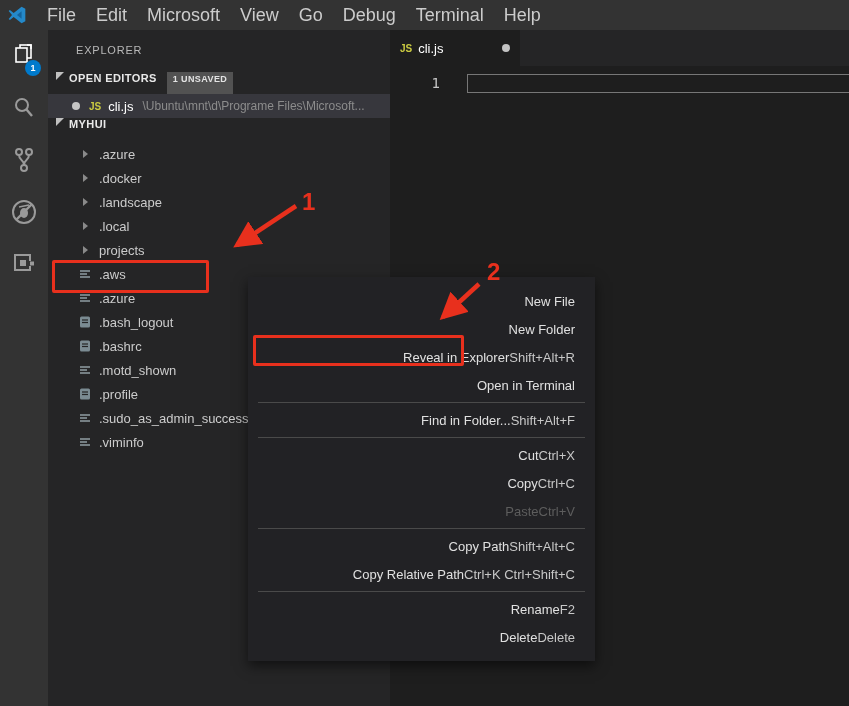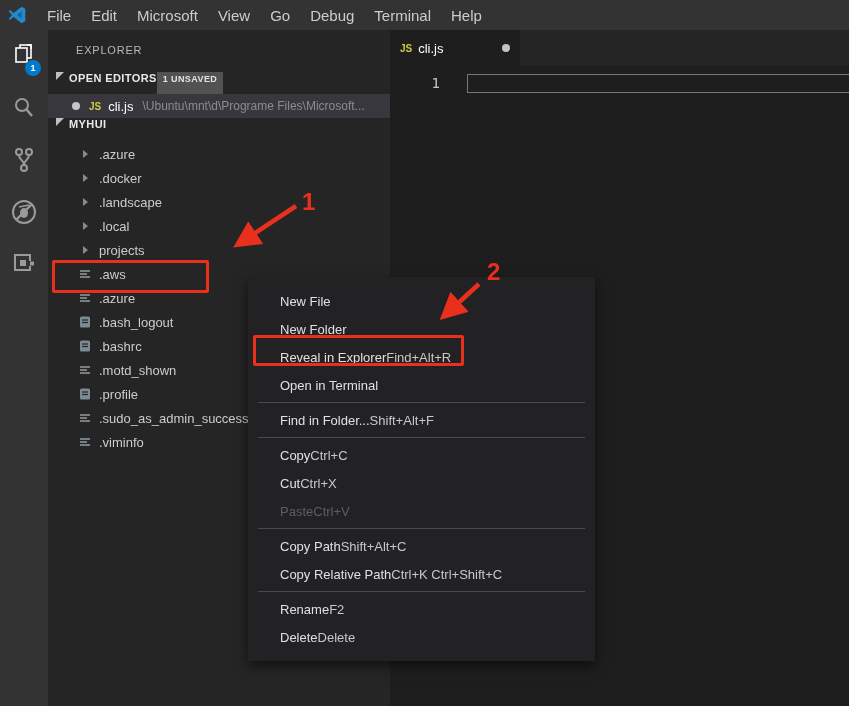--- a/index.html
+++ b/index.html
@@ -5,39 +5,39 @@
   * { margin:0; padding:0; box-sizing:border-box; }
   html,body { background:#1e1e1e; }
   body { font-family:"Liberation Sans", sans-serif; }
   .app { position:relative; width:849px; height:706px; overflow:hidden; background:#1e1e1e; }
 
   
   .menubar { position:absolute; left:0; top:0; width:849px; height:30px; background:#333333;
              display:flex; align-items:center; z-index:5; }
   .vscode-logo { width:20px; height:20px; margin:0 10px 0 7px; }
   .menu-items { display:flex; align-items:center; height:100%; }
-  .menu-item { color:#cccccc; font-size:15px; padding:0 10px; height:100%; display:flex; align-items:center; cursor:default; }
+  .menu-item { color:#cccccc; font-size:18px; padding:0 10px; height:100%; display:flex; align-items:center; cursor:default; }
 
   
   .activitybar { position:absolute; left:0; top:30px; width:48px; height:676px; background:#333333; z-index:4; }
   .ab-item { width:48px; height:52px; display:flex; align-items:center; justify-content:center; position:relative; }
   .ab-item svg { display:block; }
   .ab-badge { position:absolute; right:7px; bottom:6px; width:16px; height:16px; border-radius:50%;
               background:#007acc; color:#ffffff; font-size:9px; font-weight:bold;
               display:flex; align-items:center; justify-content:center; }
 
   
   .sidebar { position:absolute; left:48px; top:30px; width:342px; height:676px; background:#252526; z-index:3; overflow:hidden; }
   .sidebar-title { height:42px; padding:14px 0 0 28px; font-size:11px; letter-spacing:0.8px; color:#b8b8b8; }
   .section-header { display:flex; padding-left:8px; color:#e8e8e8; }
   .section-header.oe { height:22px; }
   .section-header.root { height:24px; }
   .twisty { width:8px; height:8px; background:#c0c0c0; clip-path:polygon(0 0,100% 0,0 100%); margin-right:5px; flex:0 0 auto; }
   .section-label { font-size:11px; font-weight:bold; letter-spacing:0.4px; }
-  .unsaved-badge { background:#525252; color:#e3e3e3; font-size:9px; font-weight:bold;
+  .unsaved-badge { margin-left:10px; background:#525252; color:#e3e3e3; font-size:9px; font-weight:bold;
                    letter-spacing:0.4px; padding:2px 6px; }
   .open-editor-row { height:24px; background:#37373d; display:flex; align-items:center; padding-left:24px;
                      white-space:nowrap; overflow:hidden; }
   .mod-dot { width:8px; height:8px; border-radius:50%; background:#c4c4c4; margin-right:9px; flex:0 0 auto; }
   .js-badge { color:#cbcb41; font-size:10px; font-weight:bold; margin-right:7px; flex:0 0 auto; }
   .oe-filename { color:#ffffff; font-size:13px; margin-right:9px; }
   .oe-filepath { color:#8c8c8c; font-size:12px; }
   .file-tree { }
   .tree-row { height:24px; display:flex; align-items:center; padding-left:30px; white-space:nowrap; }
   .tree-icon { width:14px; height:14px; display:inline-flex; align-items:center; justify-content:center; flex:0 0 auto; }
@@ -53,21 +53,21 @@
   .tab-label { color:#ffffff; font-size:13px; }
   .tab-dot { width:8px; height:8px; border-radius:50%; background:#c4c4c4; margin-left:auto; }
   .editor-content { position:relative; height:640px; background:#1e1e1e; }
   .gutter-num { position:absolute; left:36px; top:9px; width:14px; text-align:right; color:#c6c6c6;
                 font-family:"DejaVu Sans Mono", monospace; font-size:14px; }
   .current-line-box { position:absolute; left:77px; top:8px; right:-1px; height:19px; border:1px solid #777777; }
 
   
   .context-menu { position:absolute; left:248px; top:277px; width:347px; background:#222225;
                   box-shadow:0 5px 12px rgba(0,0,0,0.55); padding:10px 0; z-index:40; }
-  .cm-item { height:28px; display:flex; align-items:center; justify-content:flex-start; padding:0 20px 0 32px; }
+  .cm-item { height:28px; display:flex; align-items:center; justify-content:flex-end; padding:0 20px 0 32px; }
   .cm-label { color:#e0e0e0; font-size:13px; }
   .cm-shortcut { color:#c8c8c8; font-size:13px; }
   .cm-item.disabled .cm-label, .cm-item.disabled .cm-shortcut { color:#5d5d5d; }
   .menu-sep { height:1px; background:#4a4a4a; margin:3px 10px; }
 
   
   .redbox { position:absolute; border:3px solid #e8301d; border-radius:2px; z-index:50; }
   .redbox1 { left:52px; top:260px; width:157px; height:33px; }
   .redbox2 { left:253px; top:335px; width:211px; height:31px; }
   .arrows-overlay { position:absolute; left:0; top:0; width:849px; height:706px; z-index:60; pointer-events:none; }
@@ -308,39 +308,39 @@
       <div class="cm-item">
         <span class="cm-label">New File</span>
         <span class="cm-shortcut"></span>
       </div>
       <div class="cm-item">
         <span class="cm-label">New Folder</span>
         <span class="cm-shortcut"></span>
       </div>
       <div class="cm-item">
         <span class="cm-label">Reveal in Explorer</span>
-        <span class="cm-shortcut">Find+Alt+R</span>
+        <span class="cm-shortcut">Shift+Alt+R</span>
       </div>
       <div class="cm-item">
         <span class="cm-label">Open in Terminal</span>
         <span class="cm-shortcut"></span>
       </div>
       <div class="menu-sep"></div>
       <div class="cm-item">
         <span class="cm-label">Find in Folder...</span>
         <span class="cm-shortcut">Shift+Alt+F</span>
       </div>
       <div class="menu-sep"></div>
       <div class="cm-item">
+        <span class="cm-label">Cut</span>
+        <span class="cm-shortcut">Ctrl+X</span>
+      </div>
+      <div class="cm-item">
         <span class="cm-label">Copy</span>
         <span class="cm-shortcut">Ctrl+C</span>
-      </div>
-      <div class="cm-item">
-        <span class="cm-label">Cut</span>
-        <span class="cm-shortcut">Ctrl+X</span>
       </div>
       <div class="cm-item disabled">
         <span class="cm-label">Paste</span>
         <span class="cm-shortcut">Ctrl+V</span>
       </div>
       <div class="menu-sep"></div>
       <div class="cm-item">
         <span class="cm-label">Copy Path</span>
         <span class="cm-shortcut">Shift+Alt+C</span>
       </div>

